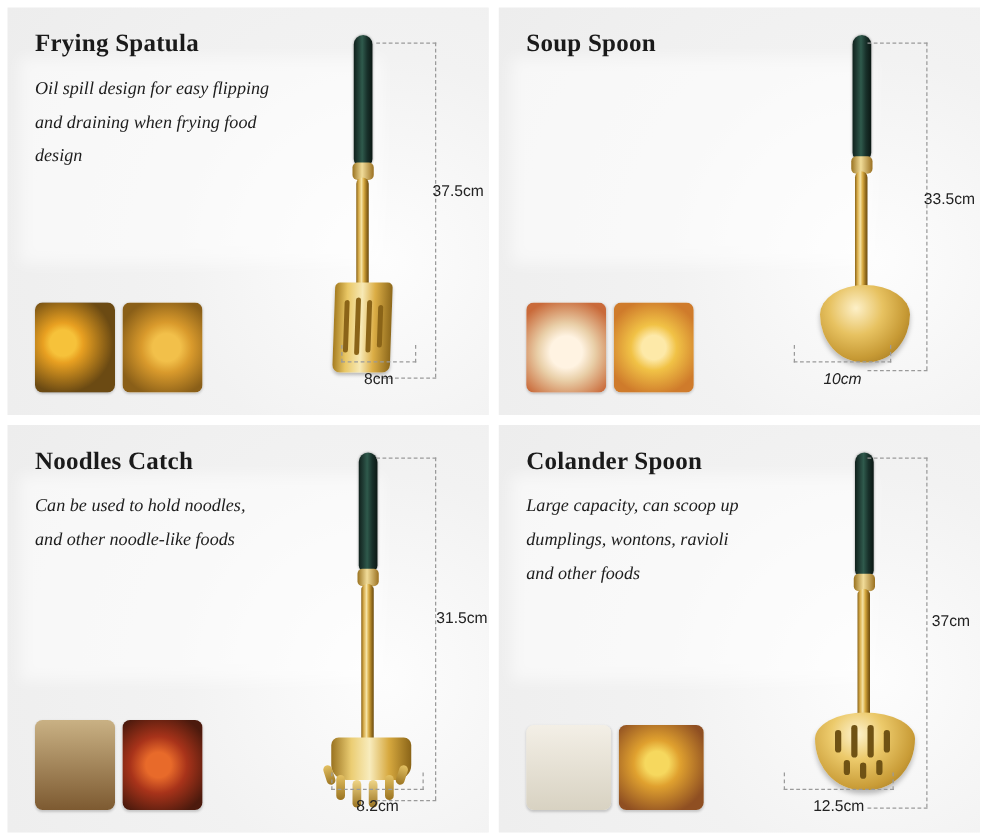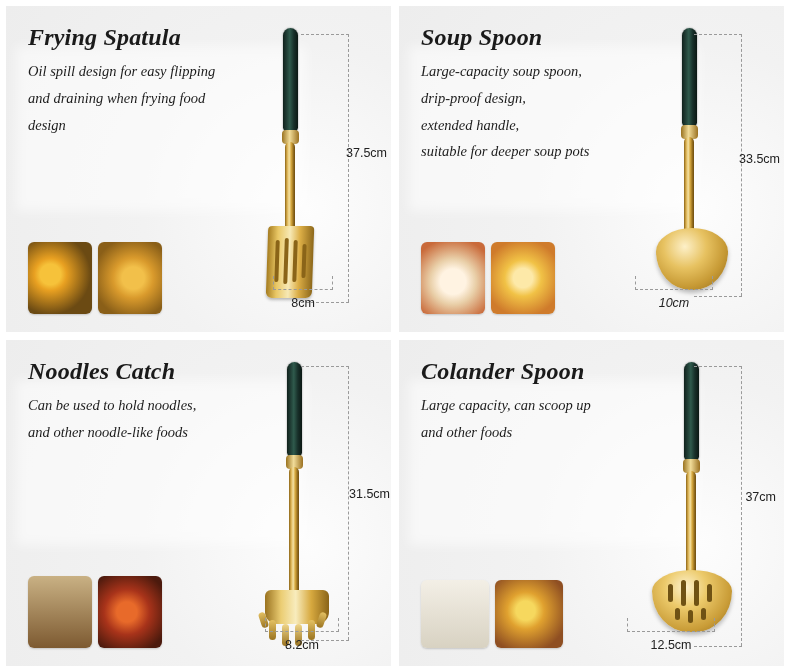--- a/index.html
+++ b/index.html
@@ -33,22 +33,21 @@
   .panel-inner {
     position: absolute;
     inset: 0;
     background:
       radial-gradient(circle at 78% 62%, #fdfdfd 0%, #f2f2f2 45%, #ededed 100%);
   }
   .title {
     position: absolute;
     left: 22px;
     top: 18px;
-    font-size: 24px;
-    font-style: italic;
+    font-size: 20px;
     font-weight: bold;
     color: #1a1a1a;
     letter-spacing: 0.2px;
     white-space: nowrap;
   }
   .desc {
     position: absolute;
     left: 22px;
     top: 52px;
     width: 280px;
@@ -195,26 +194,20 @@
     <div class="vline" style="left:267px; bottom:42px; height:14px;"></div>
     <div class="vline" style="left:326px; bottom:42px; height:14px;"></div>
     <div class="meas-h" style="left:267px; bottom:22px; width:60px;">8cm</div>
   </div>
 
   <div class="panel">
     <div class="panel-inner"></div>
     <div class="wash"></div>
 
     <div class="title">Soup Spoon</div>
-    <div class="desc">
-      <div>Large-capacity soup spoon,</div>
-      <div>drip-proof design,</div>
-      <div>extended handle,</div>
-      <div>suitable for deeper soup pots</div>
-    </div>
 
     <div class="thumbs">
       <div class="thumb food-c"></div>
       <div class="thumb food-d"></div>
     </div>
 
     <div class="utensil">
       <div class="handle top-cap" style="left:68px; top:22px; height:100px;"></div>
       <div style="position:absolute;left:67px;top:119px;width:17px;height:14px;border-radius:4px;background:linear-gradient(to right,#9a7320,#f1dc99 45%,#9b7121);"></div>
       <div class="shaft" style="left:70px; top:131px; height:100px;"></div>
@@ -273,20 +266,21 @@
     <div class="meas-h" style="left:259px; bottom:14px; width:74px;">8.2cm</div>
   </div>
 
   <div class="panel">
     <div class="panel-inner"></div>
     <div class="wash"></div>
 
     <div class="title">Colander Spoon</div>
     <div class="desc">
       <div>Large capacity, can scoop up</div>
+      <div>dumplings, wontons, ravioli</div>
       <div>and other foods</div>
     </div>
 
     <div class="thumbs">
       <div class="thumb sq food-g"></div>
       <div class="thumb sq food-h"></div>
     </div>
 
     <div class="utensil">
       <div class="handle top-cap" style="left:70px; top:22px; height:100px;"></div>

